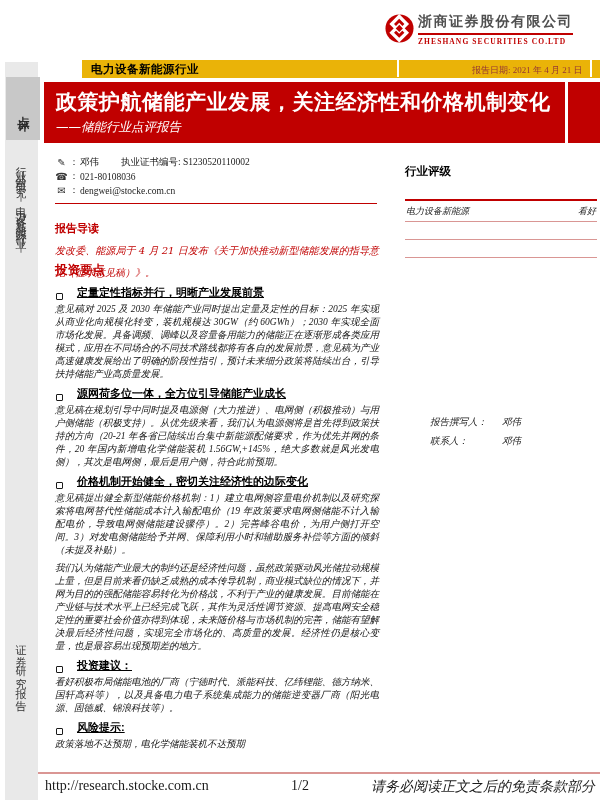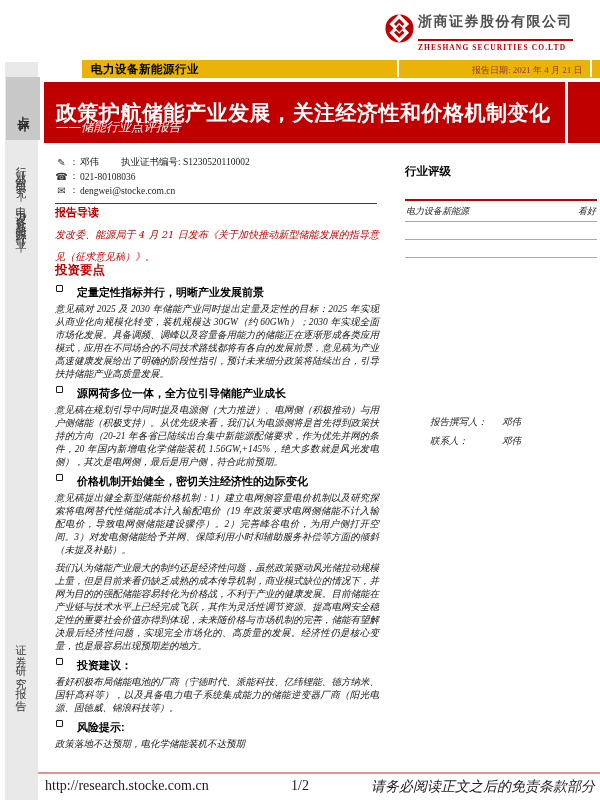--- a/index.html
+++ b/index.html
@@ -21,57 +21,57 @@
   .tag-box .v-text { font-size:12px; letter-spacing:3px; font-weight:bold; }
   .side-label-1 { position:absolute; left:13px; top:158px; font-size:11px; letter-spacing:4px; color:#333; }
   .side-label-2 { position:absolute; left:13px; top:636px; font-size:11px; letter-spacing:11px; color:#333; }
 
   
   .brand { position:absolute; left:385px; top:13px; width:210px; height:42px; }
   .logo-mark { position:absolute; left:0; top:1px; width:29px; height:29px; }
   .brand-text { position:absolute; left:33px; top:0; }
   .brand-cn {
     font-size:14px; font-weight:bold; color:#4F4F4F; letter-spacing:1.5px;
-    border-bottom:2px solid #C00000; padding-bottom:8px; white-space:nowrap;
+    border-bottom:2px solid #C00000; padding-bottom:2px; white-space:nowrap;
   }
   .brand-en { font-size:7.5px; font-weight:bold; color:#C00000; letter-spacing:1.1px; margin-top:2px; white-space:nowrap; }
 
   
   .pink-banner { position:absolute; left:54px; top:60px; width:546px; height:18px; background:#eab308;margin-left:28px; }
   .pink-seg-divider-1 { position:absolute; left:315px; top:0; width:2px; height:17px; background:#ffffff; }
   .pink-seg-divider-2 { position:absolute; left:508px; top:0; width:2px; height:17px; background:#ffffff; }
   .industry-label { position:absolute; left:9px; top:2px; font-size:11.5px; font-weight:bold; color:#000; letter-spacing:.5px; }
   .report-date { position:absolute; left:390px; top:3.5px; font-size:9px; color:#943634; white-space:nowrap; }
 
   .red-banner { position:absolute; left:44px; top:82px; width:556px; height:61px; background:#C00000; }
   .red-seg-divider { position:absolute; left:521px; top:0; width:3px; height:61px; background:#ffffff; }
   .main-title {
-    position:absolute; left:12px; top:17px; width:505px; font-size:21px; font-weight:bold;
+    position:absolute; left:12px; top:6px; width:505px; font-size:21px; font-weight:bold;
     color:#ffffff; letter-spacing:.5px; white-space:nowrap;
   }
   .sub-title { position:absolute; left:12px; top:37px; font-size:12.5px; color:#ffffff; }
 
   
   .analyst { position:absolute; left:55px; top:156px; width:322px; border-bottom:1px solid #C00000; padding-bottom:5px; }
   .a-row { display:flex; align-items:center; height:13px; margin-bottom:1px; font-size:9.5px; color:#1a1a1a; }
   .a-icon { width:13px; font-size:10px; color:#333; font-style:normal; text-align:center; }
   .a-colon { width:12px; text-align:center; }
   .a-gap { display:inline-block; width:22px; }
 
   
-  .guide { position:absolute; left:55px; top:205px; width:324px; }
+  .guide { position:absolute; left:55px; top:221px; width:324px; }
   .guide-title { font-size:11px; font-weight:bold; color:#C00000; margin-bottom:4px; }
   .guide-text { font-size:10px; line-height:22px; color:#C00000; text-align:justify; }
 
   
   .key-points { position:absolute; left:55px; top:262px; width:324px; }
   .kp-title { font-size:12.5px; font-weight:bold; color:#C00000; margin-bottom:6px; }
   .sec-heading {
-    display:flex; align-items:flex-start; font-size:11px; font-weight:bold; color:#000;
-    margin:3px 0 3px 0; font-family:"Liberation Sans","DejaVu Sans",sans-serif;
+    display:flex; align-items:flex-end; font-size:11px; font-weight:bold; color:#000;
+    margin:3px 0 3px 0; font-family:"Liberation Sans","DejaVu Sans",sans-serif;text-decoration:underline;
   }
   .bullet {
     display:inline-block; width:7px; height:7px; border:1.3px solid #1a1a1a;
     border-radius:1px; margin-right:14px; margin-left:1px; flex:0 0 auto;
   }
   .body-para {
     font-size:9.5px; line-height:13px; color:#141414; text-align:justify;
     margin:1px 0 5px 0; font-style:italic;
   }
 

